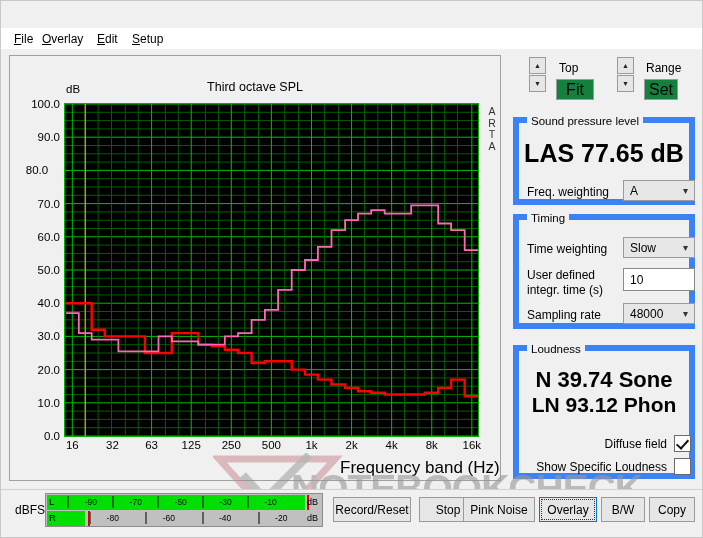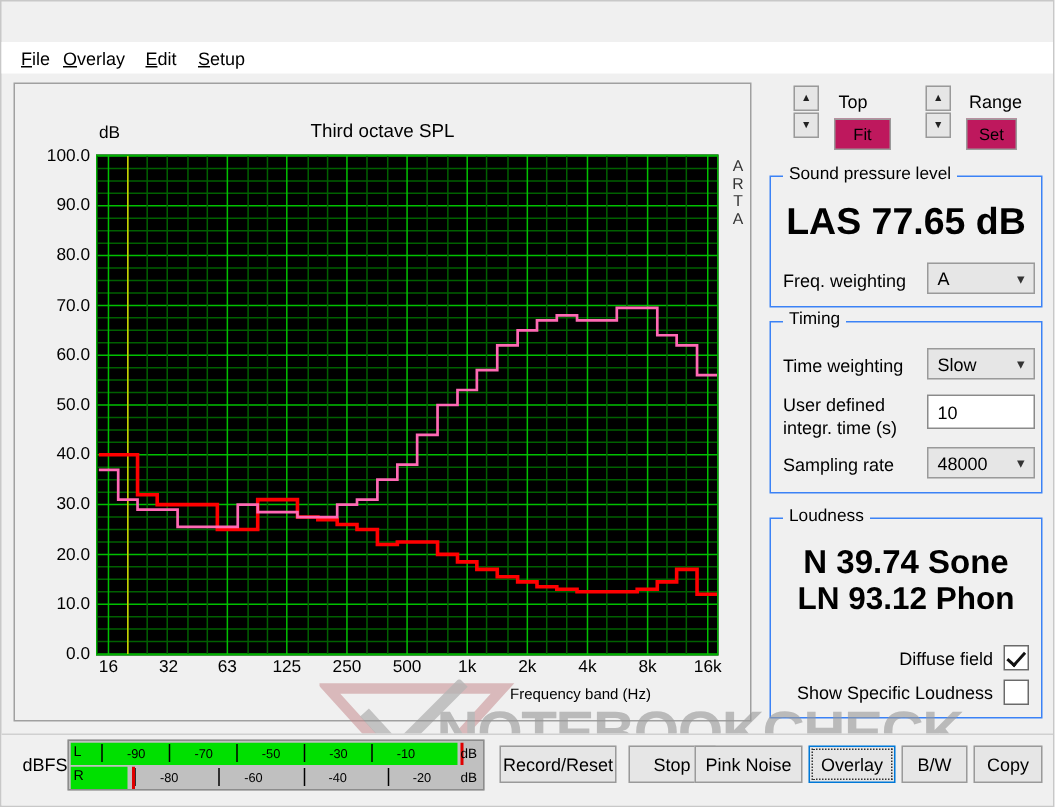--- a/index.html
+++ b/index.html
@@ -34,38 +34,38 @@
         background:#000;box-sizing:border-box;border:1px solid #00b000;}
   .plot svg{display:block;}
   .ytick{position:absolute;right:0;font-size:11.5px;color:#000;text-align:right;
          width:46px;transform:translateY(-50%);}
   .ytickwrap{position:absolute;left:0;top:47px;width:50px;height:334px;}
   .xtickwrap{position:absolute;left:54px;top:383px;width:417px;height:18px;}
   .xtick{position:absolute;top:0;font-size:11.5px;color:#000;transform:translateX(-50%);white-space:nowrap;}
   .arta{position:absolute;left:476px;top:50px;width:12px;font-size:10.5px;
         line-height:11.5px;color:#333;text-align:center;}
   .cursor-text{position:absolute;left:26px;top:402px;font-size:11.5px;color:#000;white-space:nowrap;}
-  .freq-label{position:absolute;left:330px;top:402px;font-size:10px;color:#000;white-space:nowrap;}
+  .freq-label{position:absolute;left:330px;top:402px;font-size:17px;color:#000;white-space:nowrap;}
 
   
   .right{position:absolute;left:508px;top:54px;width:188px;}
 
   .spin{position:absolute;width:17px;height:36px;}
   .spin div{position:absolute;left:0;width:17px;height:17px;background:#e6e6e6;
             border:1px solid #9a9a9a;box-sizing:border-box;display:flex;
             align-items:center;justify-content:center;font-size:7px;color:#222;}
   .spin .up{top:0;}
   .spin .dn{top:18px;}
 
   .lbl{position:absolute;font-size:12px;color:#000;white-space:nowrap;}
-  .btn{position:absolute;background:#be185d;border:1px solid #9a9a9a;
+  .btn{position:absolute;background:#15803d;border:1px solid #9a9a9a;
        box-sizing:border-box;display:flex;align-items:center;justify-content:center;
-       font-size:11px;color:#000;}
-
-  .group{position:absolute;border:1px solid #3b82f6;box-sizing:border-box;background:transparent;}
+       font-size:16px;color:#000;}
+
+  .group{position:absolute;border:6px solid #3b82f6;box-sizing:border-box;background:transparent;}
   .group-title{position:absolute;top:-8px;left:8px;background:#f0f0f0;padding:0 4px;
                font-size:11.5px;color:#000;white-space:nowrap;}
 
   .bigval{position:absolute;width:100%;text-align:center;font-weight:bold;color:#000;white-space:nowrap;}
 
   .combo{position:absolute;height:21px;background:#e6e6e6;border:1px solid #9a9a9a;
          box-sizing:border-box;}
   .combo span.v{position:absolute;left:6px;top:3px;font-size:12px;color:#000;}
   .combo span.ar{position:absolute;right:6px;top:4px;font-size:10px;color:#333;}
   .txtinput{position:absolute;height:23px;background:#fff;border:1px solid #8a8a8a;
@@ -125,21 +125,21 @@
 
     <div class="ytickwrap" id="yticks">
         <div class="ytick" style="top: 333px;">0.0</div>
         <div class="ytick" style="top: 299.8px;">10.0</div>
         <div class="ytick" style="top: 266.6px;">20.0</div>
         <div class="ytick" style="top: 233.4px;">30.0</div>
         <div class="ytick" style="top: 200.2px;">40.0</div>
         <div class="ytick" style="top: 167px;">50.0</div>
         <div class="ytick" style="top: 133.8px;">60.0</div>
         <div class="ytick" style="top: 100.6px;">70.0</div>
-        <div class="ytick" style="top: 67.4px;">80.0</div>
+        <div class="ytick" style="top: 67.4px; text-align: center;">80.0</div>
         <div class="ytick" style="top: 34.2px;">90.0</div>
         <div class="ytick" style="top: 1px;">100.0</div>
       </div>
 
     <div class="plot">
       <svg id="plotsvg" width="413" height="332" viewBox="0 0 413 332">
           <line x1="0" y1="332" x2="413" y2="332" stroke="#00c000" stroke-width="1"></line>
           <line x1="0" y1="323.7" x2="413" y2="323.7" stroke="#006000" stroke-width="1"></line>
           <line x1="0" y1="315.4" x2="413" y2="315.4" stroke="#006000" stroke-width="1"></line>
           <line x1="0" y1="307.1" x2="413" y2="307.1" stroke="#006000" stroke-width="1"></line>

